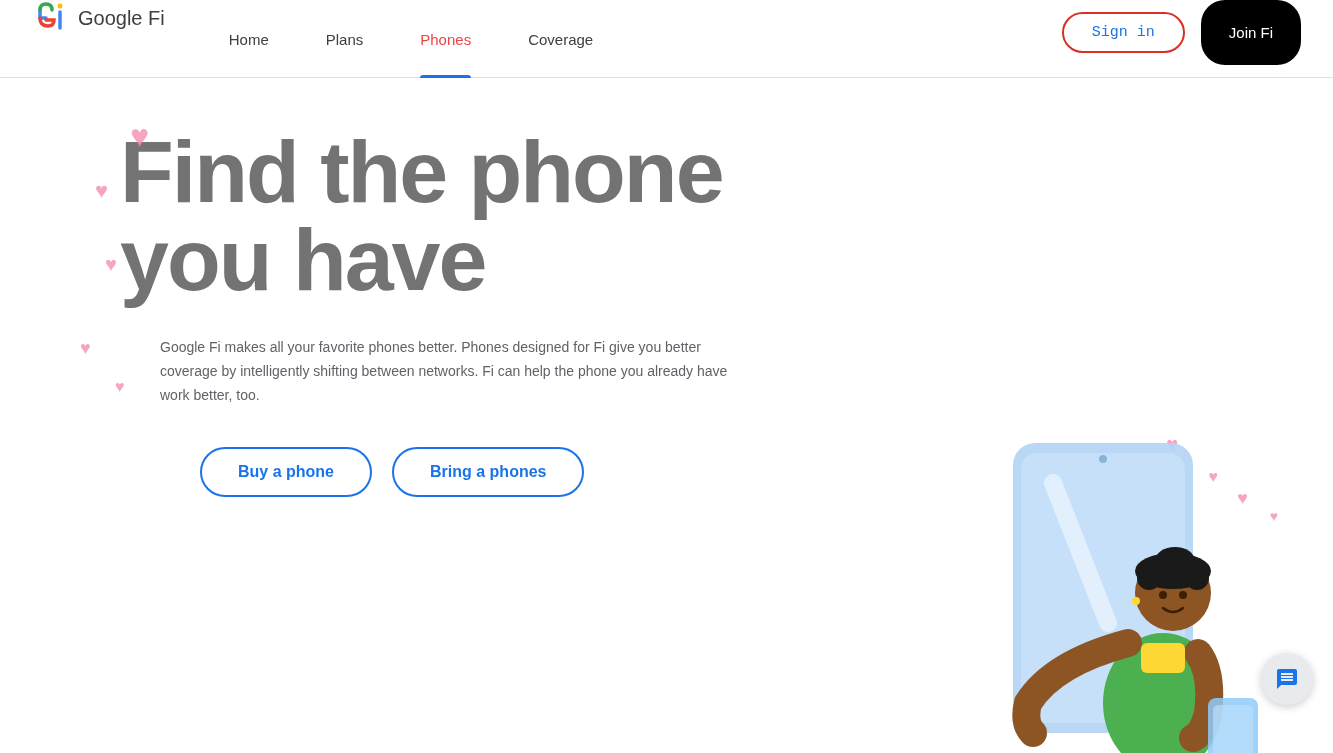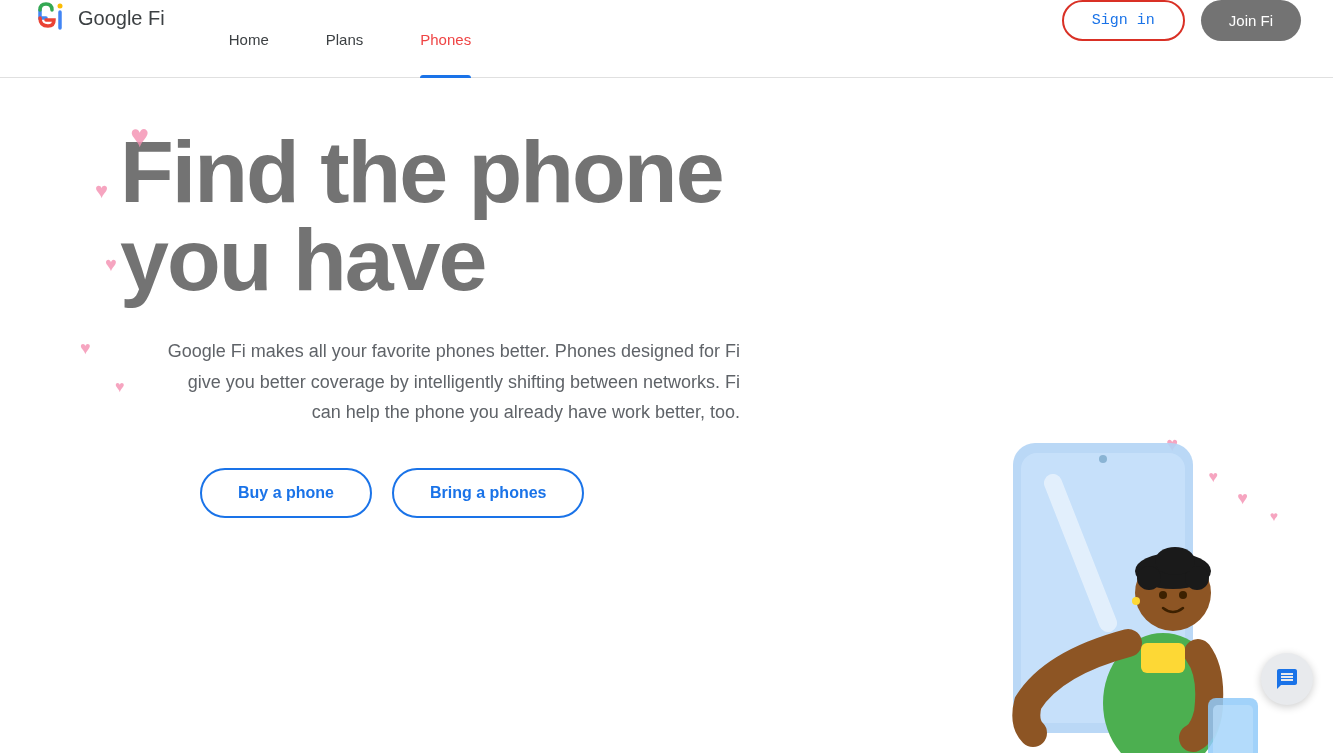--- a/index.html
+++ b/index.html
@@ -75,24 +75,24 @@
       border-radius: 24px;
       background: #fff;
       color: #1a73e8;
       font-size: 15px;
       font-weight: 500;
       cursor: pointer;
       outline: none;
       font-family: Liberation Mono, monospace;
     }
     .join-btn {
-      padding: 12px 28px;
+      padding: 24px 28px;
       border: none;
       border-radius: 24px;
-      background: #737373;
+      background: #000000;
       color: #fff;
       font-size: 15px;
       font-weight: 500;
       cursor: pointer;
     }
 
     
     .main {
       position: relative;
       padding: 50px 0 40px 120px;
@@ -123,25 +123,25 @@
       font-size: 88px;
       font-weight: 800;
       color: #737373;
       line-height: 1.0;
       max-width: 800px;
       margin-bottom: 32px;
       letter-spacing: -2px;
     }
 
     .subtitle {
-      font-size: 18px;
+      font-size: 14px;
       color: #5f6368;
       max-width: 580px;
       line-height: 1.7;
-      text-align: right;
+      text-align: left;
       margin-left: 40px;
       margin-bottom: 40px;
     }
 
     .cta-buttons {
       display: flex;
       gap: 20px;
       margin-left: 80px;
     }
     .cta-btn {
@@ -199,20 +199,21 @@
 
       <line x1="28" y1="12" x2="28" y2="28" stroke="#4285F4" stroke-width="3.5" stroke-linecap="round"></line>
     </svg>
     <span class="logo-text">Google Fi</span>
   </a>
 
   <nav>
     <a class="nav-item" href="#">Home</a>
     <a class="nav-item" href="#">Plans</a>
     <a class="nav-item active" href="#">Phones</a>
+    <a class="nav-item" href="#">Coverage</a>
   </nav>
 
   <div class="header-actions">
     <button class="sign-in-btn">Sign in</button>
     <button class="join-btn">Join Fi</button>
   </div>
 </header>
 
 <main class="main">
 

